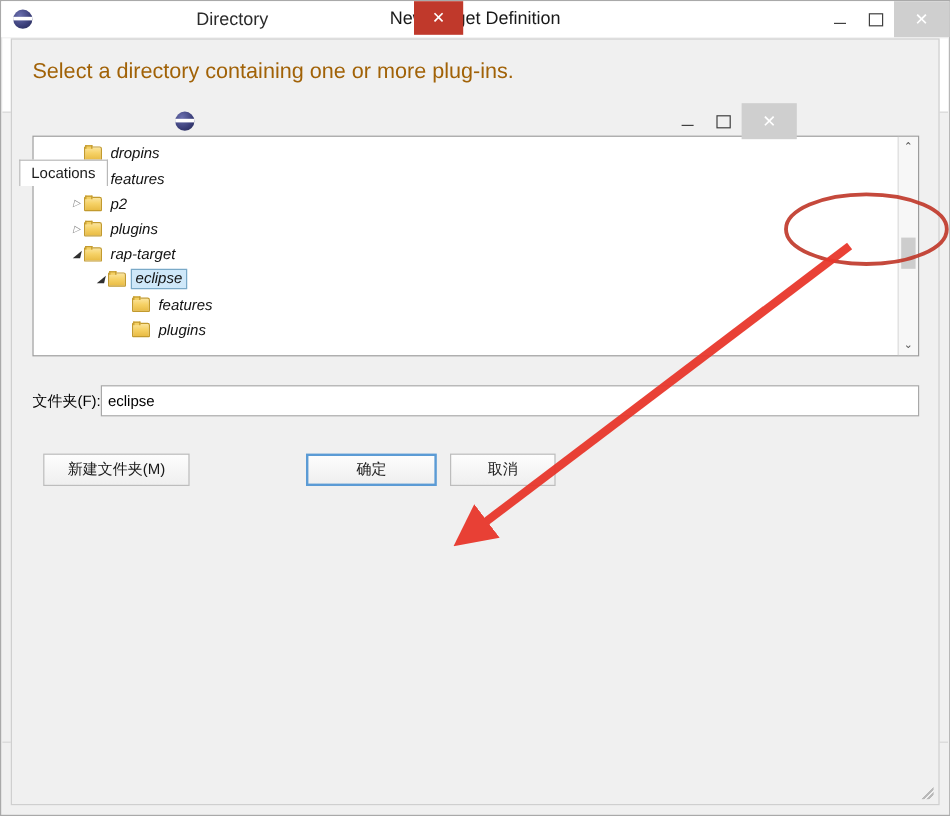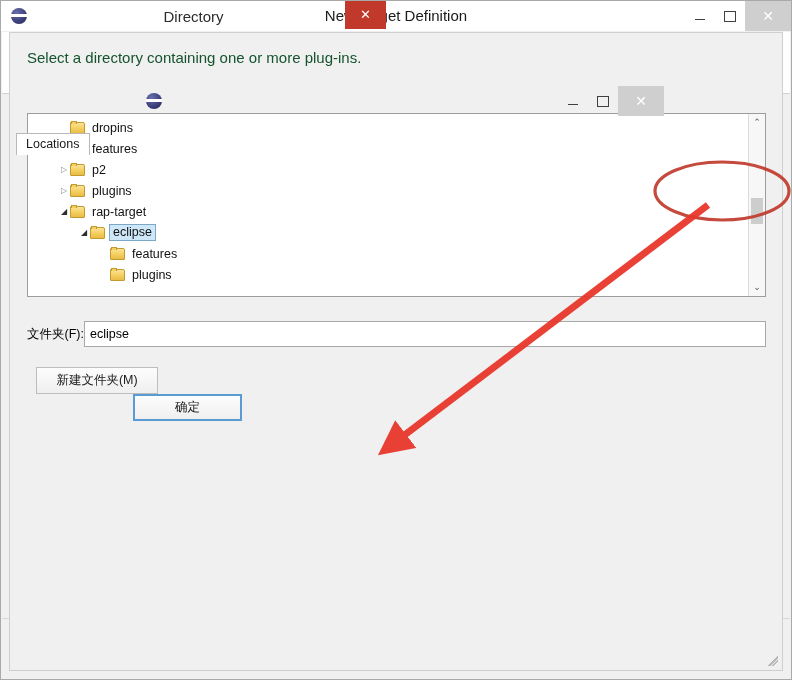--- a/index.html
+++ b/index.html
@@ -415,22 +415,22 @@
     position: absolute;
     left: 9px; right: 9px;
     top: 32px; bottom: 9px;
     background: #f0f0f0;
     border: 1px solid #cfcfcf;
     box-sizing: border-box;
   }
   #dir-prompt {
     position: absolute;
     left: 17px; top: 16px;
-    font-size: 15px;
-    color: #14532d;
+    font-size: 18px;
+    color: #a16207;
   }
   #dir-tree {
     position: absolute;
     left: 17px; right: 16px;
     top: 80px; height: 184px;
     background: #ffffff;
     border: 1px solid #9c9c9c;
     box-sizing: border-box;
     overflow: hidden;
   }
@@ -438,20 +438,21 @@
     position: absolute;
     left: 0; top: 3px; right: 18px; bottom: 0;
   }
   .drow {
     height: 21px;
     display: flex;
     align-items: center;
     font-size: 12.5px;
     color: #111;
     position: relative;
+    font-style: italic;
   }
   .drow .twisty {
     width: 12px;
     text-align: center;
     font-size: 8px;
     color: #8a8a8a;
     flex: none;
   }
   .drow .twisty.open { color: #2f2f2f; }
   .folder {
@@ -524,23 +525,22 @@
     background: #ffffff;
     box-sizing: border-box;
     font-family: "Liberation Sans", sans-serif;
     font-size: 12.5px;
     padding: 0 5px;
     color: #000;
   }
   .dir-btnrow {
     position: absolute;
     left: 26px; right: 16px;
-    top: 334px;
-    display: flex;
-    flex-direction: column;
+    top: 345px;
+    display: flex;
   }
   .dir-btnrow .btn { height: 27px; }
   #btn-newfolder { width: 122px; }
   #btn-ok { width: 109px; margin-left: 97px; border: 2px solid #5b9bd5; }
   #btn-cancel-zh { width: 88px; margin-left: 11px; }
   .resize-grip {
     position: absolute;
     right: 4px; bottom: 4px;
     width: 10px; height: 10px;
     background:
@@ -738,20 +738,21 @@
     </div>
 
     <div class="folder-row">
       <label>文件夹(F):</label>
       <input class="folder-input" type="text" value="eclipse" style="">
     </div>
 
     <div class="dir-btnrow">
       <button class="btn" id="btn-newfolder">新建文件夹(M)</button>
       <button class="btn" id="btn-ok">确定</button>
+      <button class="btn" id="btn-cancel-zh">取消</button>
     </div>
 
     <div class="resize-grip"></div>
   </div>
 </div>
 
 <svg id="annotation-layer" viewBox="0 0 792 680">
   <defs>
     <marker id="arrowhead" markerWidth="5" markerHeight="5" refX="1.4" refY="2.5" orient="auto">
       <path d="M0,0 L5,2.5 L0,5 z" fill="#e8372c"></path>

